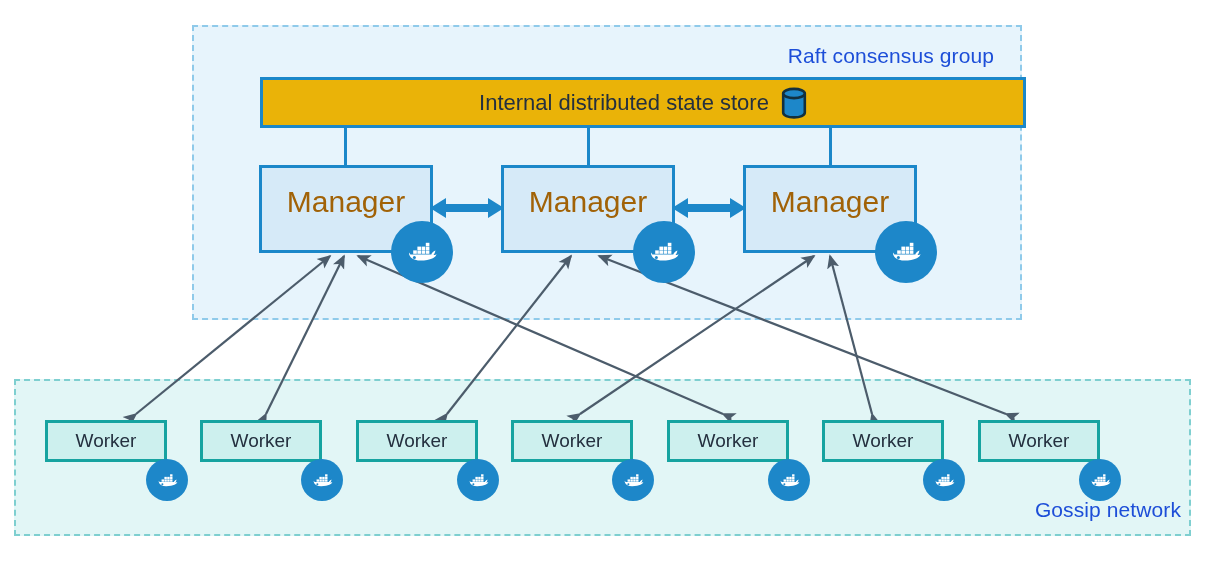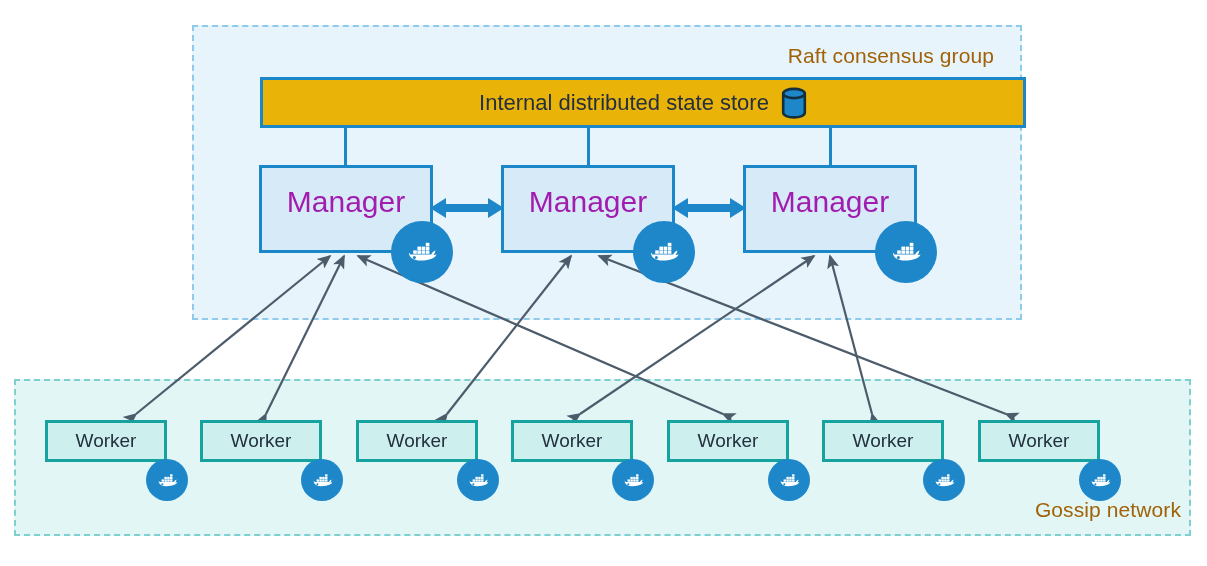--- a/index.html
+++ b/index.html
@@ -42,21 +42,21 @@
   .group.gossip {
     left: 14px;
     top: 379px;
     width: 1177px;
     height: 157px;
     background: #e2f6f6;
     border: 2.5px dashed #7ecfd0;
   }
   .group-label {
     position: absolute;
-    color: #a16207;
+    color: #1d4ed8;
     font-size: 21px;
     white-space: nowrap;
     letter-spacing: .1px;
   }
   .group-label.raft-label {
     right: 26px;
     top: 17px;
   }
   .group-label.gossip-label {
     right: 8px;
@@ -100,21 +100,21 @@
     width: 174px;
     height: 88px;
     box-sizing: border-box;
     background: #d6eaf8;
     border: 3px solid #1b87c9;
     display: flex;
     align-items: center;
     justify-content: center;
   }
   .manager .node-label {
-    color: #a21caf;
+    color: #a16207;
     font-size: 30px;
     white-space: nowrap;
     margin-bottom: 14px;
   }
   .m0 { left: 259px; }
   .m1 { left: 501px; }
   .m2 { left: 743px; }
 
   
   .worker {

